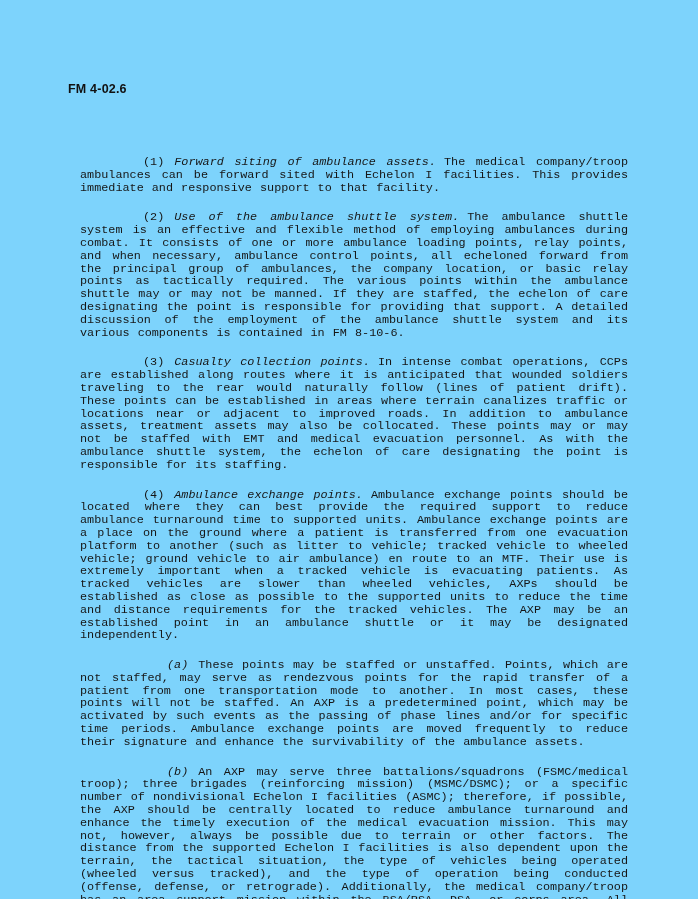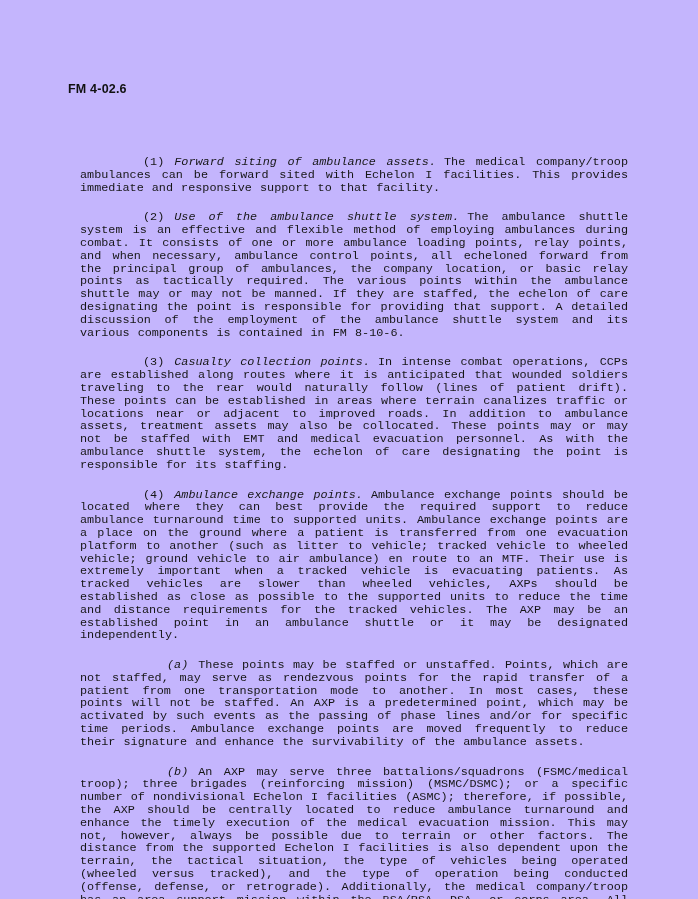--- a/index.html
+++ b/index.html
@@ -5,21 +5,21 @@
   html, body {
     margin: 0;
     padding: 0;
     background: #ffffff;
   }
   .page {
     position: relative;
     width: 698px;
     height: 899px;
     box-sizing: border-box;
-    background: #c4b5fd;
+    background: #7dd3fc;
     color: #111111;
     padding: 82px 58px 0 68px;
     overflow: hidden;
     font-family: "Liberation Serif", serif;
   }
   .page-header {
     font-family: "Liberation Sans", sans-serif;
     font-weight: bold;
     font-size: 12.5px;
     letter-spacing: 0.2px;

